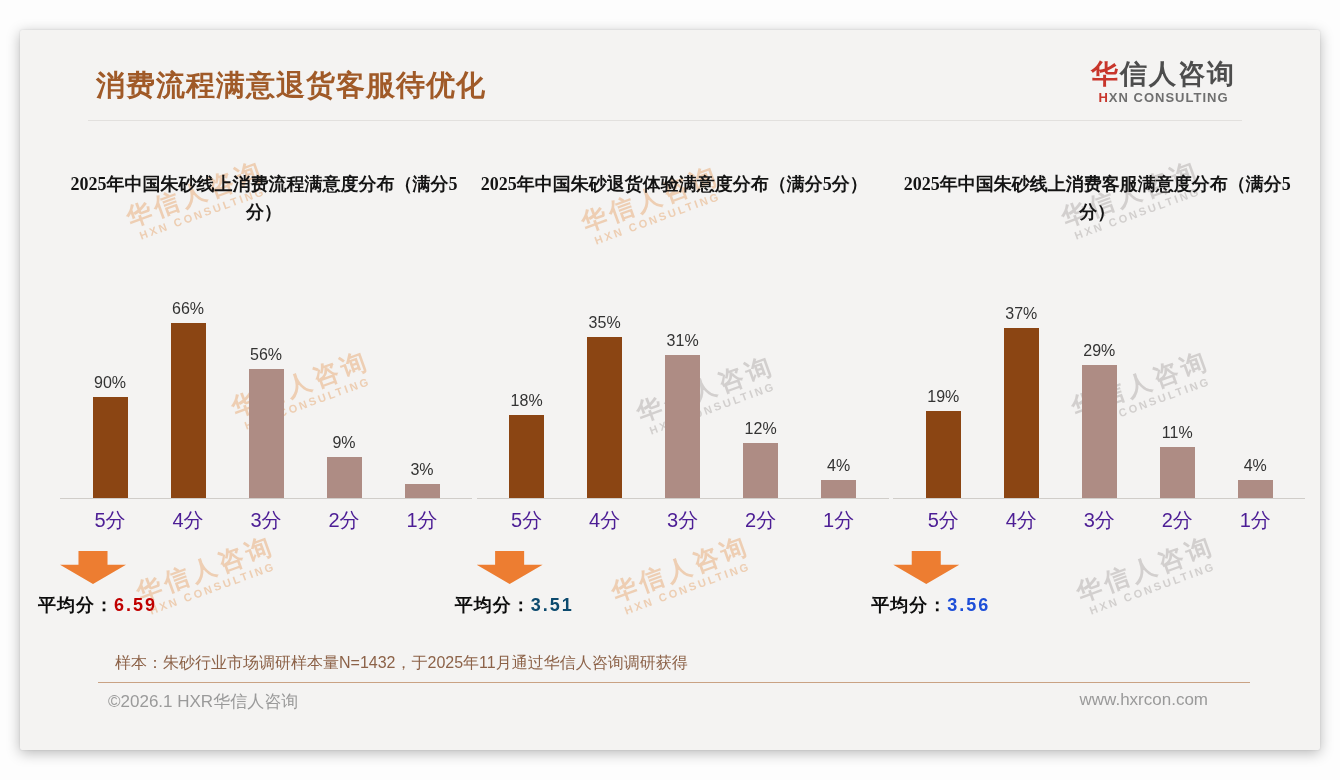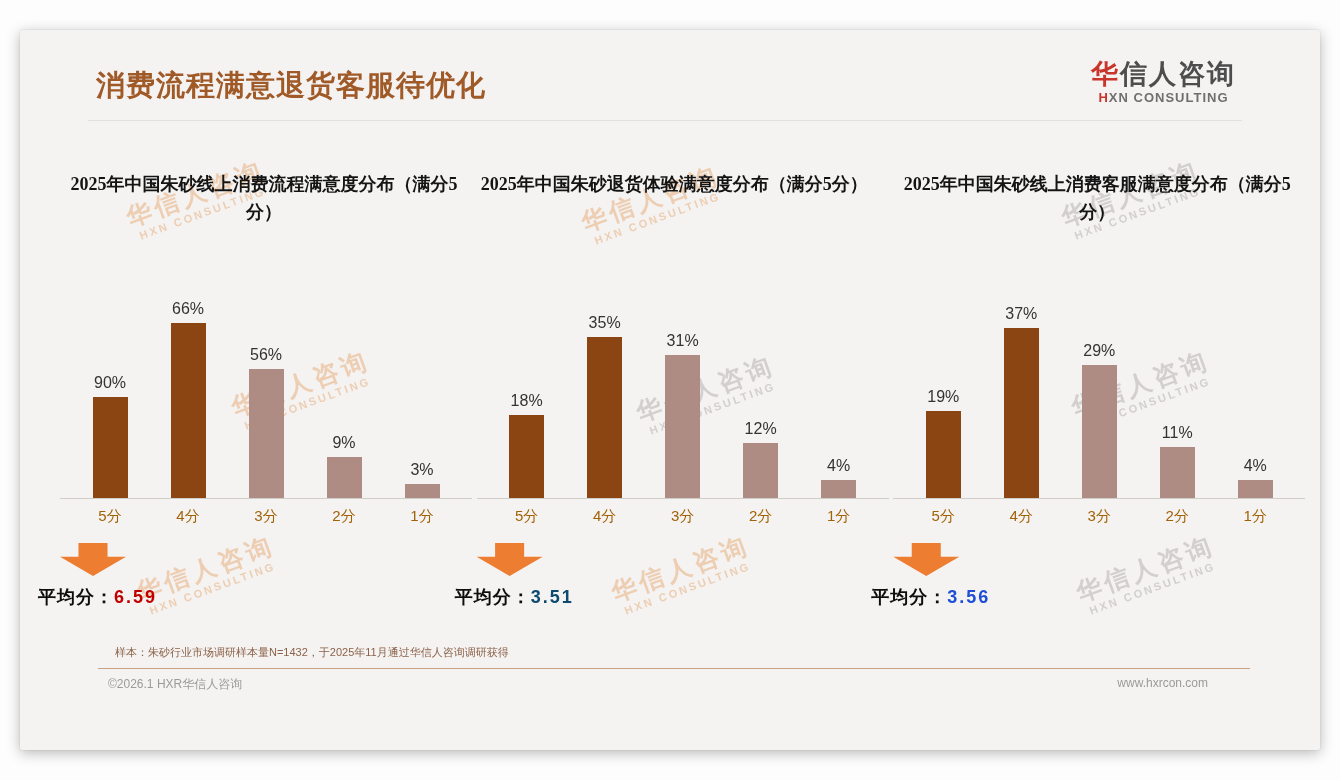--- a/index.html
+++ b/index.html
@@ -24,30 +24,30 @@
   .charts{position:relative;z-index:1;display:flex;padding:50px 10px 0 40px;}
   .chart{width:33.33%;display:flex;flex-direction:column;align-items:flex-start;}
   .chart-title{font-family:"Liberation Serif","DejaVu Serif",serif;font-weight:bold;font-size:18px;
                color:#141414;text-align:center;line-height:1.55;height:66px;max-width:400px;margin:0 4px;}
   .bars{display:flex;justify-content:center;align-items:flex-end;height:215px;width:412px;
         margin-top:46px;border-bottom:1px solid #d0cdc9;}
   .bar-cell{width:78px;display:flex;flex-direction:column;align-items:center;justify-content:flex-end;}
   .bar-value{font-size:16px;color:#333;margin-bottom:5px;}
   .bar-rect{width:35px;}
   .cats{display:flex;justify-content:center;width:412px;margin-top:8px;}
-  .cat-cell{width:78px;text-align:center;font-size:15px;color:#a16207;}
+  .cat-cell{width:78px;text-align:center;font-size:20px;color:#4c1d95;}
   .arrow{width:66px;height:33px;margin-top:17px;
          clip-path:polygon(28% 0,72% 0,72% 42%,100% 42%,50% 100%,0 42%,28% 42%);}
   .avg{margin-top:9px;font-size:18px;font-weight:bold;color:#0d0d0d;letter-spacing:1px;transform:translateX(-22px);}
   .avg .avg-num{letter-spacing:2px;}
   
-  .footnote{position:relative;z-index:1;margin:36px 100px 0 95px;font-size:11px;color:#8C6248;}
+  .footnote{position:relative;z-index:1;margin:36px 100px 0 95px;font-size:16px;color:#8C6248;}
   .foot-divider{position:relative;z-index:1;margin:8px 70px 0 78px;border-top:1px solid #C9A284;}
   .foot-row{position:relative;z-index:1;display:flex;justify-content:space-between;
-            padding:7px 112px 0 88px;font-size:12px;color:#9a9a9a;}
+            padding:7px 112px 0 88px;font-size:17px;color:#9a9a9a;}
 </style>
 </head>
 <body>
 
 <div class="card">
 
   <div id="wm-layer">
       <div class="wm peach" style="left: 105px; top: 150px;">
         <div class="zh">华信人咨询</div>
         <div class="en">HXN CONSULTING</div>

